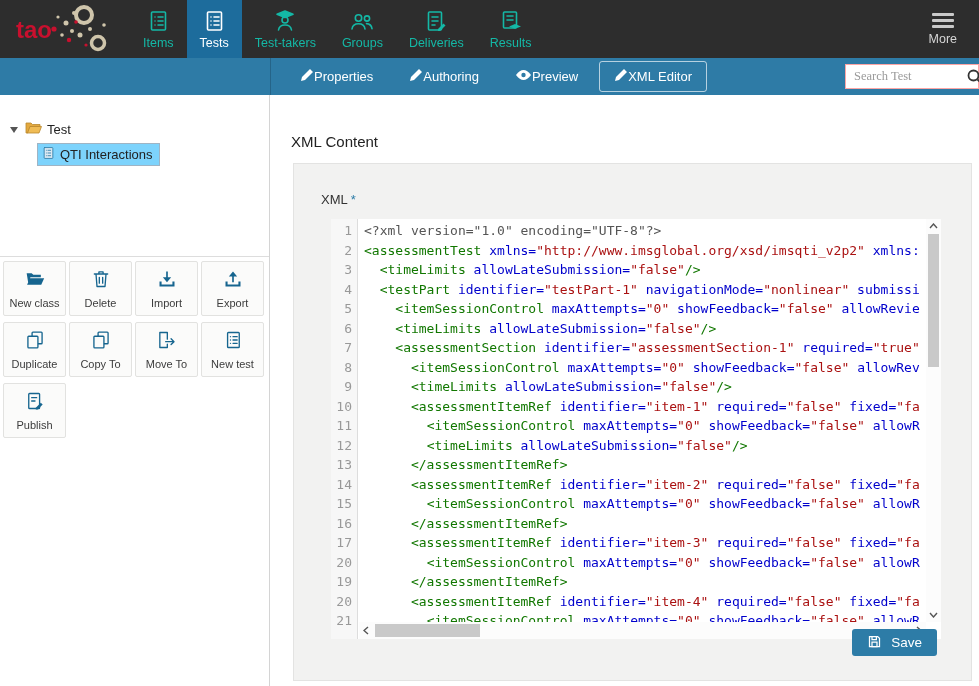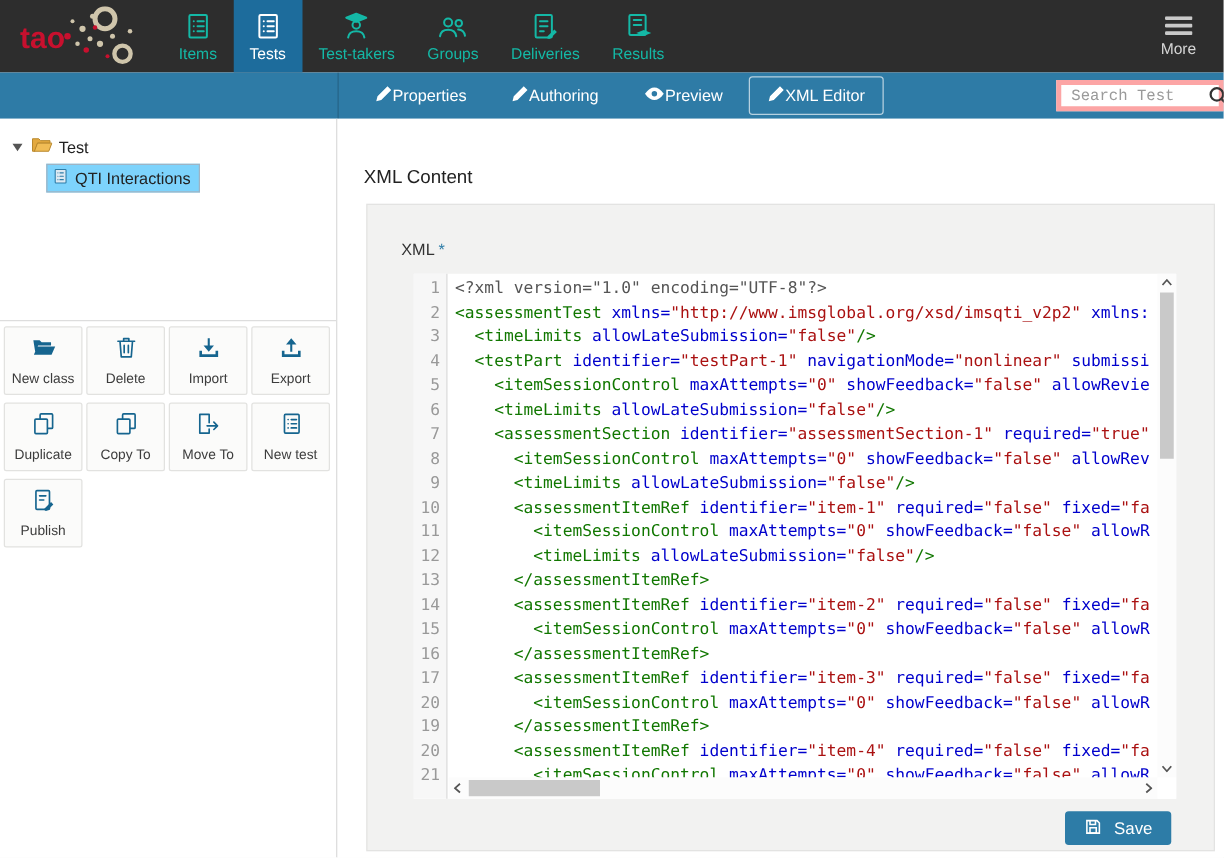--- a/index.html
+++ b/index.html
@@ -23,29 +23,29 @@
   
   .actionbar { position:absolute; left:0; top:58px; width:979px; height:37px;
                background:#2e7ba6; display:flex; align-items:center; }
   .actionbar .divider { position:absolute; left:270px; top:0; width:1px; height:37px;
                         background:rgba(0,0,0,.18); }
   .tabs { display:flex; align-items:center; margin-left:285px; gap:6px; }
   .tab { display:flex; align-items:center; color:#fff; font-size:13px;
          padding:6px 14px; cursor:pointer; border:1px solid transparent; border-radius:3px; }
   .tab.boxed { border-color:rgba(255,255,255,.65); }
   .search-wrap { margin-left:auto; position:relative; width:134px; height:25px; }
-  .search-wrap input { width:134px; height:25px; border:4px solid #fca5a5; padding:0 18px 0 8px;
-                       font-size:12.5px; color:#333; font-family:Liberation Mono, monospace; }
+  .search-wrap input { width:134px; height:25px; border:1px solid #fca5a5; padding:0 18px 0 8px;
+                       font-size:12.5px; color:#333; font-family:Liberation Serif, serif; }
   .search-wrap input::placeholder { color:#9a9a9a; }
   .search-icon { position:absolute; right:-4px; top:5px; cursor:pointer; }
 
   
   .sidebar { position:absolute; left:0; top:95px; width:270px; height:591px;
              background:#fff; border-right:1px solid #d4d4d4; }
-  .tree { height:162px; border-bottom:1px solid #ddd; padding:14px 0 0 10px; }
+  .tree { height:162px; border-bottom:1px solid #ddd; padding:26px 0 0 10px; }
   .tree-row.root { display:flex; align-items:center; gap:5px; font-size:13px; color:#222; cursor:pointer; }
   .caret { width:0; height:0; border-left:4.5px solid transparent; border-right:4.5px solid transparent;
            border-top:6px solid #555; margin-right:2px; }
   .tree-selected { display:inline-flex; align-items:center; gap:5px; margin:5px 0 0 27px;
                    background:#7dd3fc; border:1px solid #9fb4c4; padding:2px 7px 2px 4px;
                    font-size:13px; color:#222; cursor:pointer; }
   .tree-actions { padding:4px 3px; display:grid; grid-template-columns:repeat(4,63px);
                   gap:6px 3px; }
   .tree-btn { width:63px; height:55px; background:#fbfbfa; border:1px solid #e2e2e0; border-radius:2px;
               display:flex; flex-direction:column; align-items:center; justify-content:center;
@@ -73,21 +73,21 @@
   .cm-string { color:var(--c-string); }
 
   .vscroll { position:absolute; right:0; top:0; width:15px; height:403px; background:#fcfcfc; }
   .vthumb { position:absolute; left:2px; top:15px; width:11px; height:133px; background:#c9c9c9; }
   .sbar-arrow { position:absolute; width:15px; height:14px; display:flex; align-items:center;
                 justify-content:center; color:#555; cursor:pointer; }
   .hscroll { position:absolute; left:28px; right:15px; bottom:0; height:17px; background:#fcfcfc; }
   .hthumb { position:absolute; left:16px; top:2px; width:105px; height:13px; background:#c9c9c9; }
   .corner { position:absolute; right:0; bottom:0; width:15px; height:17px; background:#fff; }
 
-  .save-row { position:absolute; right:34px; top:485px; }
+  .save-row { position:absolute; right:34px; top:465px; }
   .save-btn { display:flex; align-items:center; gap:9px; background:#2d7ca7; color:#fff;
               border:none; border-radius:3px; padding:5px 15px; font-size:13.5px;
               font-family:"Liberation Sans",sans-serif; cursor:pointer; height:27px; }
 </style>
 </head>
 <body>
 
 <header class="topnav">
   <div class="logo">
     <svg width="100" height="48" viewBox="0 0 100 48">

